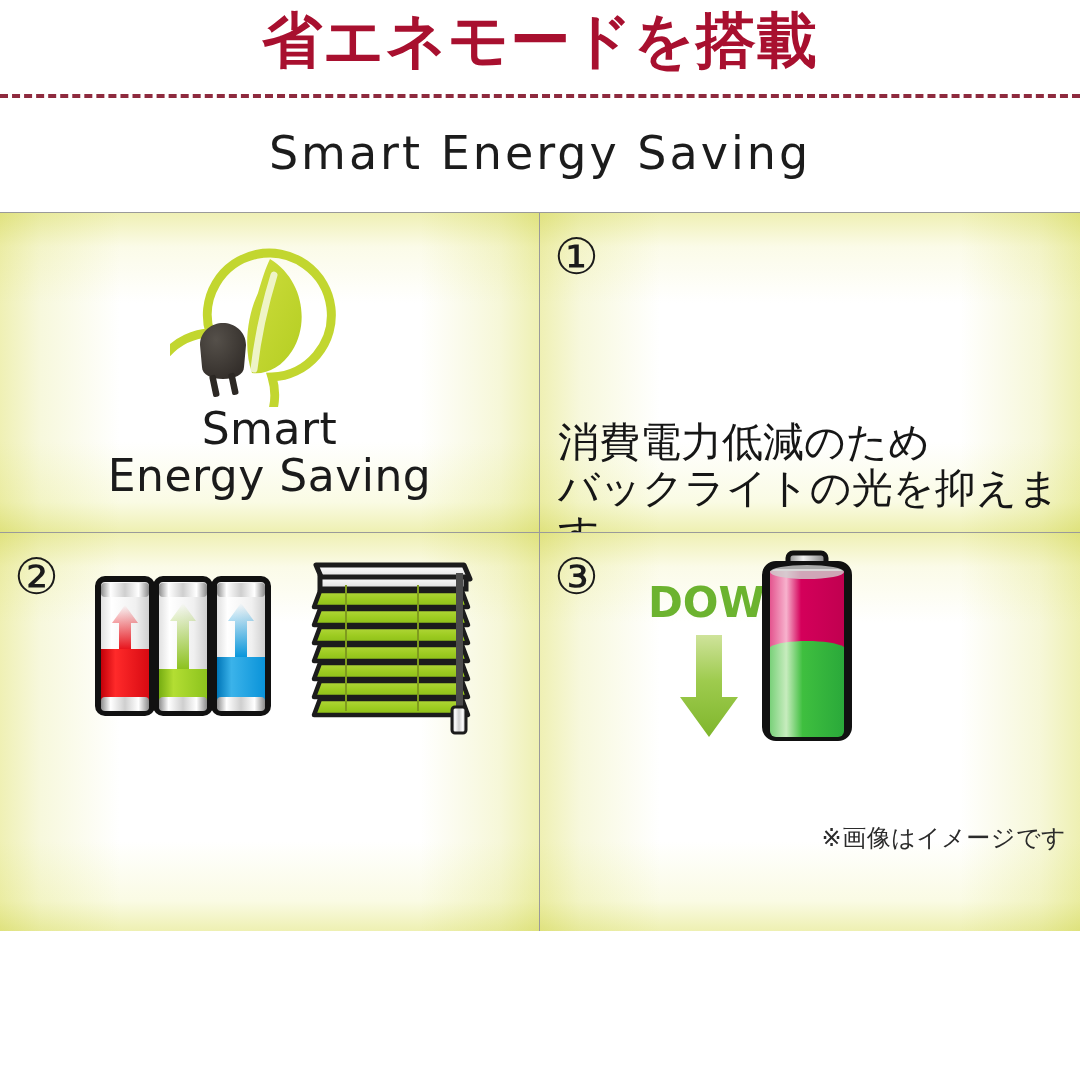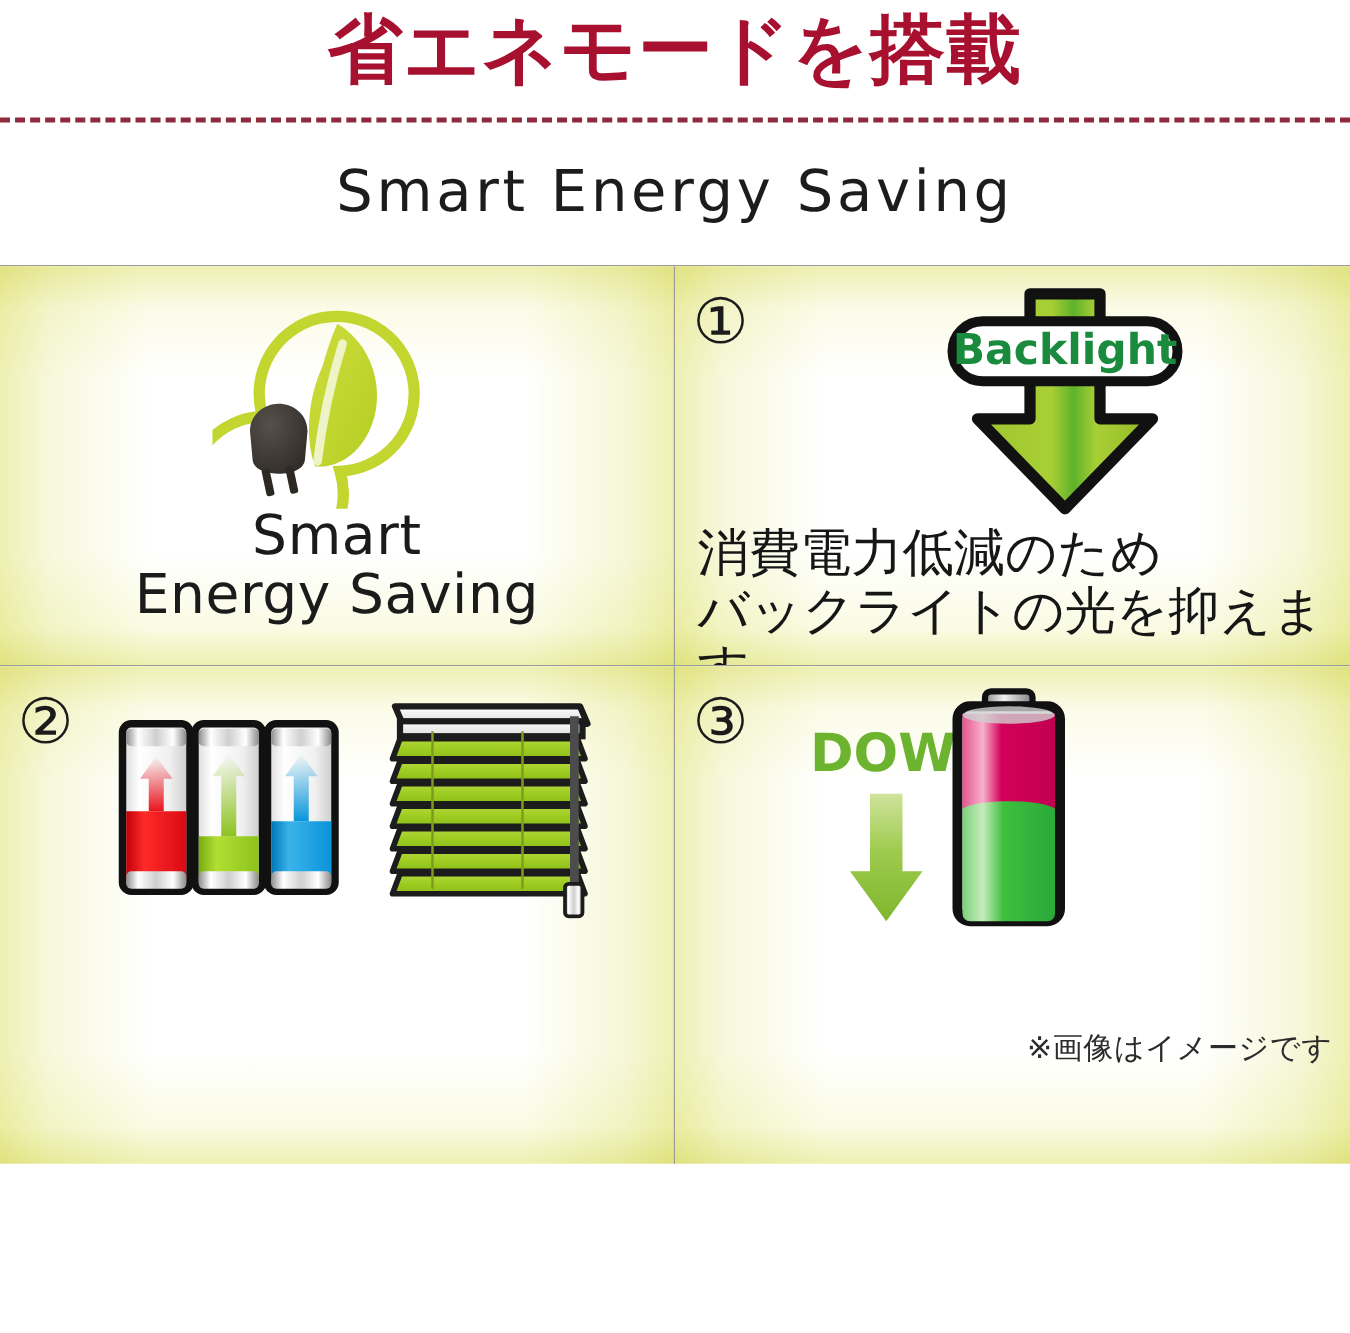--- a/index.html
+++ b/index.html
@@ -257,38 +257,20 @@
           <rect x="60" y="146" width="6.5" height="22" rx="2" fill="#2c2824" transform="rotate(-12 63 156)"></rect>
         </svg>
       </div>
       <div class="logo-caption">Smart
 Energy Saving</div>
     </div>
 
     <div class="cell c2">
       <div class="step-num">①</div>
 
-      <div class="backlight-art">
-        <svg viewBox="0 0 224 188" width="224" height="188">
-          <defs>
-            <linearGradient id="arrg1" x1="0" y1="0" x2="1" y2="0">
-              <stop offset="0%" stop-color="#9dc52c"></stop>
-              <stop offset="42%" stop-color="#a9cf36"></stop>
-              <stop offset="55%" stop-color="#5fb22b"></stop>
-              <stop offset="68%" stop-color="#a9cf36"></stop>
-              <stop offset="100%" stop-color="#8fba26"></stop>
-            </linearGradient>
-          </defs>
-
-          <path d="M 84 8 L 140 8 L 140 108 L 182 108 L 112 180 L 42 108 L 84 108 Z" fill="url(#arrg1)" stroke="#111111" stroke-width="9" stroke-linejoin="round" stroke-linecap="round"></path>
-
-          <rect x="22" y="30" width="180" height="48" rx="24" ry="24" fill="#ffffff" stroke="#111111" stroke-width="8"></rect>
-          <text x="112" y="64" text-anchor="middle" font-family="DejaVu Sans, sans-serif" font-size="34" font-weight="bold" fill="#1a8a3c">Backlight</text>
-        </svg>
-      </div>
 
       <div class="jp-caption cap-r1">消費電力低減のため
 バックライトの光を抑えます。</div>
     </div>
 
     <div class="cell c3">
       <div class="step-num">②</div>
 
       <div class="cyl-art">
         <svg viewBox="0 0 182 162" width="182" height="162">

